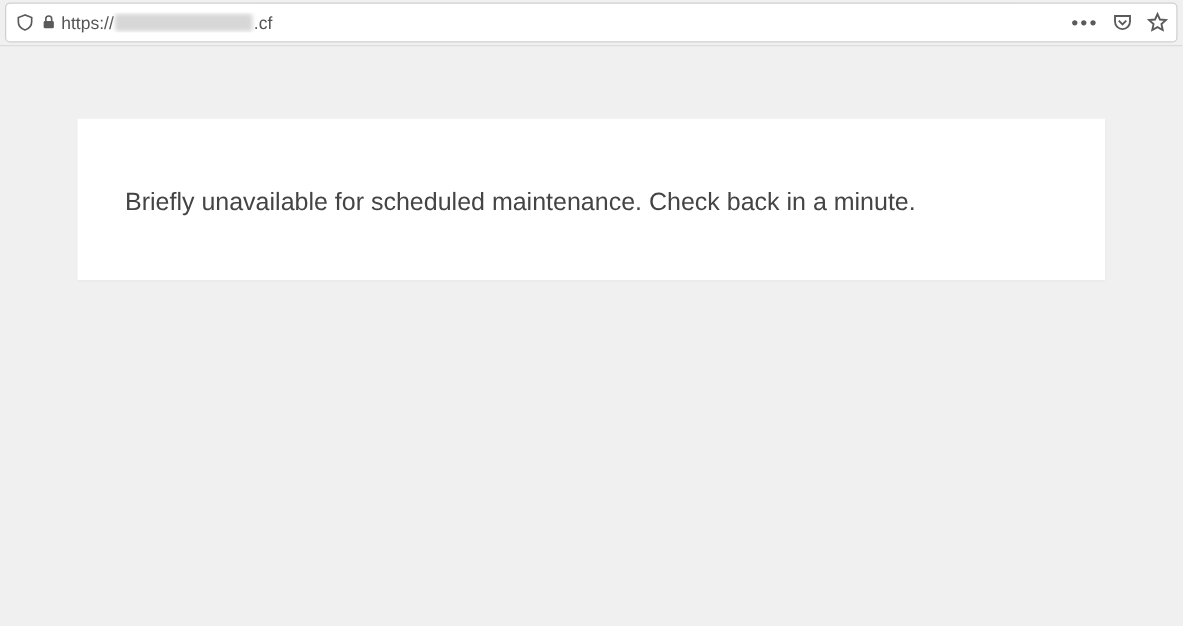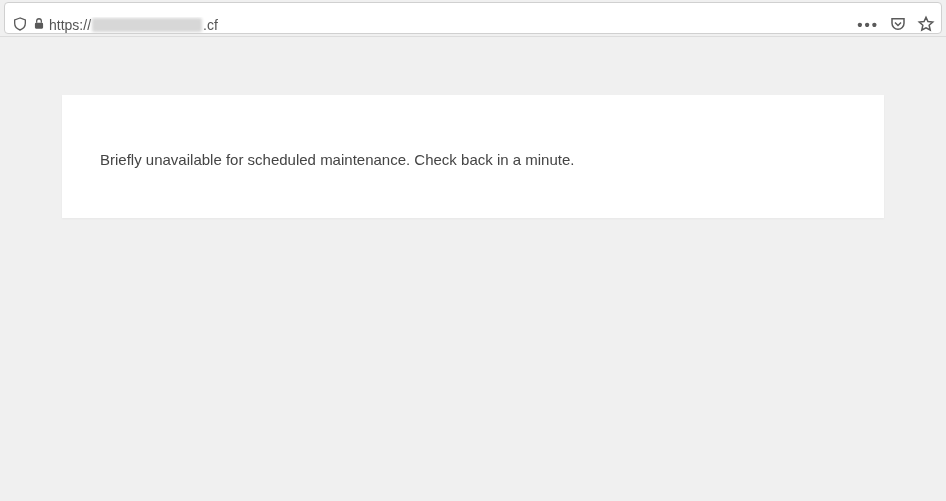--- a/index.html
+++ b/index.html
@@ -5,21 +5,21 @@
     * { margin: 0; padding: 0; box-sizing: border-box; }
     body {
       font-family: -apple-system, BlinkMacSystemFont, "Segoe UI", Arial, sans-serif;
       background: #f0f0f0;
       width: 946px;
       height: 501px;
       overflow: hidden;
     }
     .address-bar-row {
       display: flex;
-      align-items: flex-end;
+      align-items: center;
       background: #fff;
       border: 1px solid #d0d0d0;
       border-radius: 4px;
       height: 32px;
       margin: 2px 4px 0 4px;
       padding: 0 6px;
       gap: 1px;
     }
     .addr-icon {
       display: inline-flex;
@@ -71,21 +71,21 @@
       padding: 58px 42px 0 42px;
     }
     .content-card {
       background: #fff;
       width: 822px;
       margin: 0 auto;
       padding: 56px 38px 50px 38px;
       box-shadow: 0 1px 2px rgba(0,0,0,0.04);
     }
     .maintenance-text {
-      font-size: 15px;
+      font-size: 20px;
       color: #444;
     }
     svg { display: block; }
   </style>
 </head>
 <body>
 
 <div class="address-bar-row">
   <span class="addr-icon">
     <svg viewBox="0 0 24 24" width="16" height="16" fill="none" stroke="currentColor" stroke-width="2">

